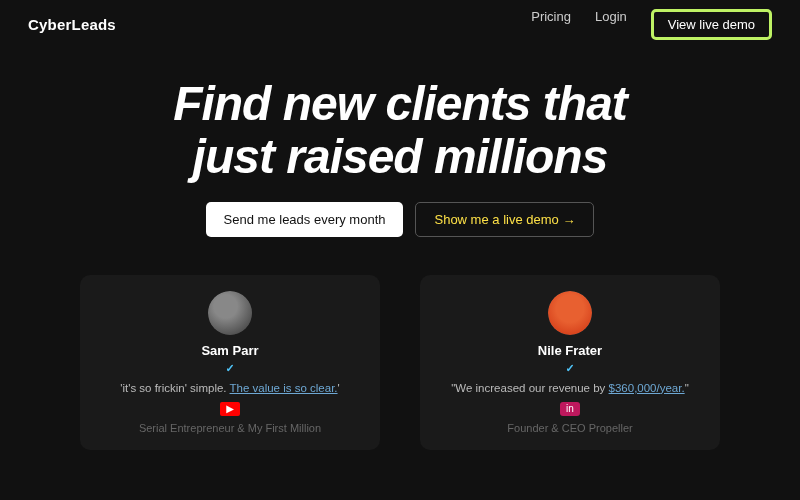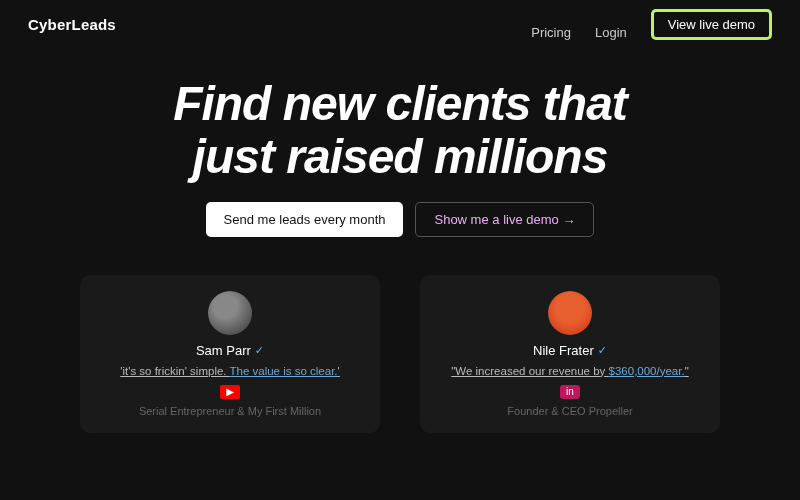--- a/index.html
+++ b/index.html
@@ -4,21 +4,21 @@
   <style>
     * { margin: 0; padding: 0; box-sizing: border-box; }
     body { width: 800px; height: 500px; overflow: hidden; font-family: -apple-system, BlinkMacSystemFont, 'Segoe UI', sans-serif; background: #111; }
 
     
     .navbar {
       display: flex; align-items: center; justify-content: space-between;
       padding: 8px 28px; height: 48px; background: #111; gap: 40px;
     }
     .nav-logo { color: #fff; font-size: 15px; font-weight: 600; letter-spacing: 0.2px; }
-    .nav-links { display: flex; align-items: flex-end; gap: 24px; }
+    .nav-links { display: flex; align-items: flex-start; gap: 24px; }
     .nav-link { color: #ccc; font-size: 13px; text-decoration: none; cursor: pointer; }
     .nav-demo-btn {
       border: 3px solid #bef264; color: #fff; background: transparent;
       padding: 5px 14px; border-radius: 5px; font-size: 13px; cursor: pointer;
     }
 
     
     .hero {
       background: #111; text-align: center; padding: 30px 20px 20px;
     }
@@ -28,21 +28,21 @@
     .hero-sub {
       color: #aaa; font-size: 14px; margin-top: 14px; line-height: 1.6;
     }
     .hero-sub a { color: #6ea8d4; text-decoration: underline; }
     .hero-buttons { display: flex; justify-content: center; gap: 12px; margin-top: 18px; }
     .btn-primary {
       background: #fff; color: #111; border: none; padding: 9px 18px;
       border-radius: 5px; font-size: 13px; font-weight: 500; cursor: pointer;
     }
     .btn-secondary {
-      background: transparent; color: #f0abfc; border: 1px solid #555;
+      background: transparent; color: #fde047; border: 1px solid #555;
       padding: 9px 18px; border-radius: 5px; font-size: 13px; cursor: pointer;
     }
 
     
     .testimonials {
       display: flex; justify-content: center; gap: 40px;
       padding: 18px 40px 14px; background: #111;
     }
     .testimonial {
       background: #1a1a1a; border-radius: 10px; padding: 16px 22px;
@@ -54,24 +54,24 @@
     }
     .avatar-img-left {
       width: 44px; height: 44px; border-radius: 50%;
       background: radial-gradient(circle at 40% 35%, #888 30%, #333 100%);
     }
     .avatar-img-right {
       width: 44px; height: 44px; border-radius: 50%;
       background: radial-gradient(circle at 50% 40%, #e86030 40%, #cc3010 100%);
     }
     .testimonial-name {
-      color: #fff; font-size: 13px; font-weight: 400; display: flex; align-items: center; gap: 4px;
+      color: #fff; font-size: 13px; font-weight: 700; display: flex; align-items: center; gap: 4px; flex-direction: column;
     }
     .verified { color: #4fc3f7; font-size: 11px; }
-    .testimonial-quote { color: #bbb; font-size: 11.5px; text-align: left; margin-top: 5px; line-height: 1.4; text-decoration: underline; }
+    .testimonial-quote { color: #bbb; font-size: 11.5px; text-align: left; margin-top: 5px; line-height: 1.4; }
     .testimonial-quote a { color: #6ea8d4; text-decoration: underline; }
     .social-icon {
       width: 20px; height: 14px; margin-top: 6px; border-radius: 2px;
       display: flex; align-items: center; justify-content: center; font-size: 10px;
     }
     .yt-icon { background: #ff0000; color: #fff; }
     .li-icon { background: #be185d; color: #fff; border-radius: 3px; }
     .testimonial-role { color: #666; font-size: 11px; margin-top: 6px; text-align: center; }
   </style>
 </head>

